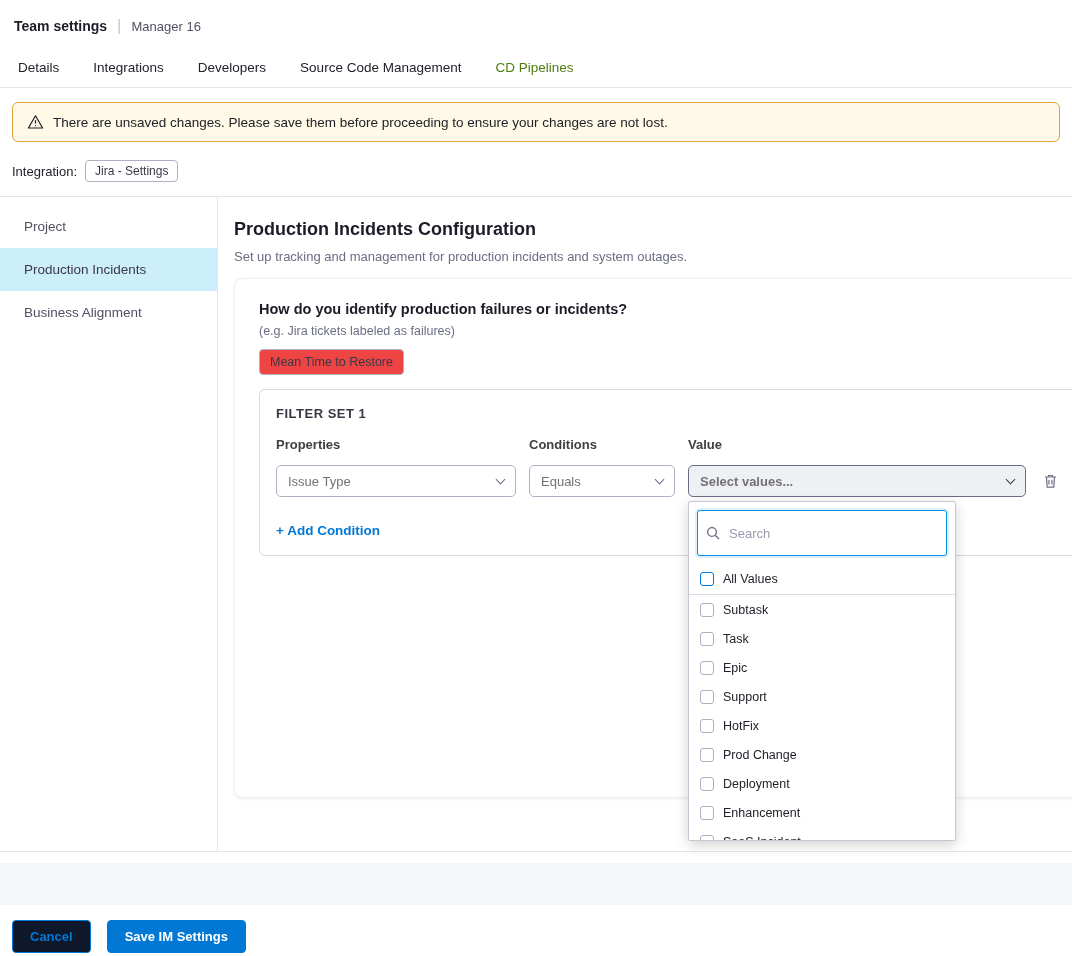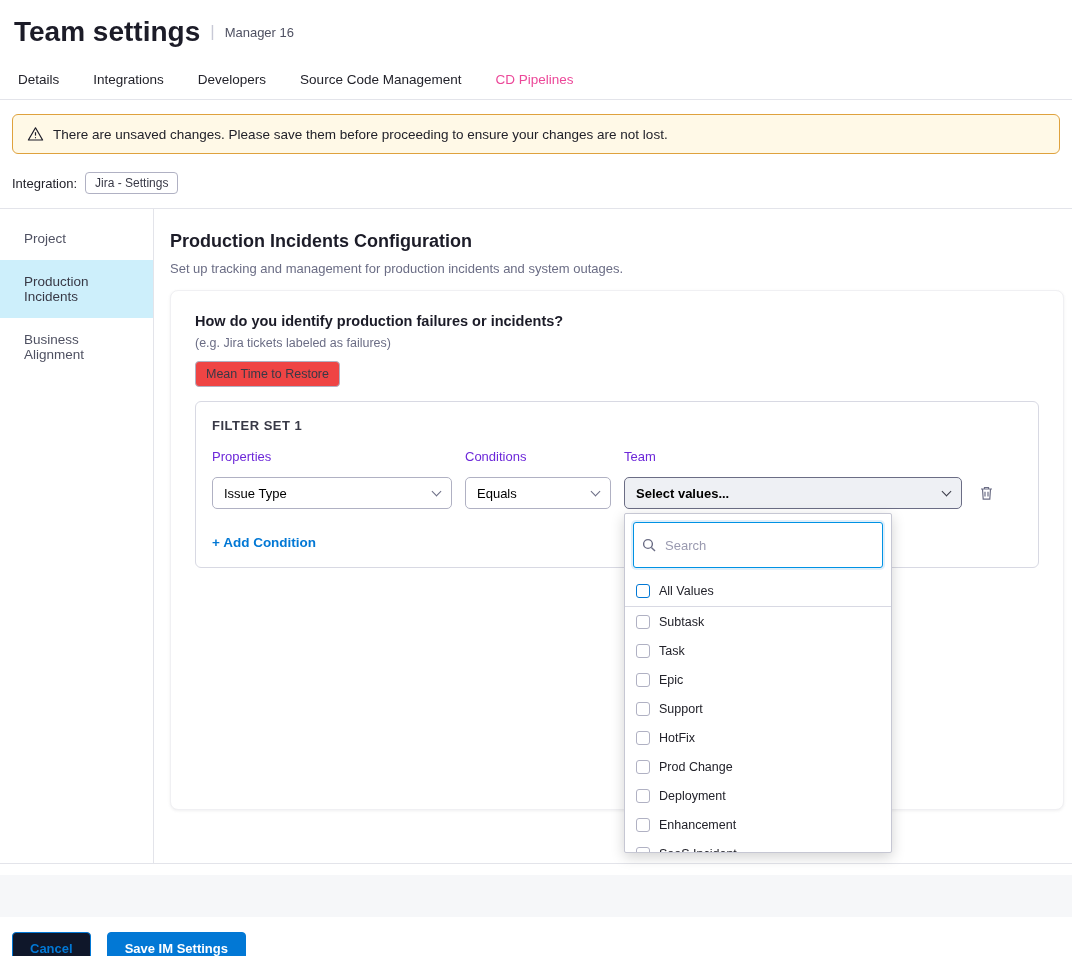--- a/index.html
+++ b/index.html
@@ -6,66 +6,66 @@
   html,body { margin:0; padding:0; }
   body {
     width:1072px; min-height:956px;
     font-family:"Liberation Sans", sans-serif;
     background:#ffffff; color:#22222a;
     position:relative;
   }
 
   
   .header { display:flex; align-items:center; gap:10px; padding:16px 14px 12px 14px; }
-  .header .title { font-size:28px; font-weight:bold; color:#1c1c28; }
+  .header .title { font-size:14px; font-weight:bold; color:#1c1c28; }
   .header .sep { color:#c8c9d6; font-size:17px; font-weight:300; }
   .header .subtitle { font-size:13px; color:#4f5162; }
 
   
   .tabs { display:flex; gap:34px; padding:0 18px; border-bottom:1px solid #e3e4ea; height:40px; align-items:stretch; }
   .tab { font-size:13.5px; color:#22222a; cursor:pointer; display:flex; align-items:center; gap:7px; position:relative; }
   .tab.active { font-weight:bold; color:#1c2b41; }
   .tab.active::after { content:""; position:absolute; bottom:-1px; left:-2px; right:-2px; height:2px; background:#0278d5; }
-  .tab.disabled { color:#ec4899; cursor:default; }
+  .tab.disabled { color:#4d7c0f; cursor:default; }
   .badge { width:15px; height:15px; border-radius:50%; background:#ff832b; color:#fff; font-size:10px; font-weight:bold; display:flex; align-items:center; justify-content:center; line-height:1; }
 
   
   .banner { margin:14px 12px 10px 12px; border:1px solid #dfa23d; background:#fff9e7; border-radius:6px; padding:11px 14px; display:flex; align-items:center; gap:9px; font-size:13.5px; color:#22222a; }
 
   
   .integration-row { display:flex; align-items:center; gap:8px; padding:8px 12px 14px 12px; font-size:13px; color:#22222a; border-bottom:1px solid #e3e4ea; }
   .chip { border:1px solid #b0b1c3; border-radius:4px; padding:3px 9px; font-size:12px; color:#383946; background:#fff; }
 
   
   .body { display:flex; border-bottom:1px solid #e3e4ea; min-height:655px; align-items:stretch; }
-  .sidebar { width:154px; border-right:1px solid #e3e4ea; padding-top:8px; flex-shrink:0; }
+  .sidebar { width:218px; border-right:1px solid #e3e4ea; padding-top:8px; flex-shrink:0; }
   .side-item { padding:14px 24px; font-size:13.5px; color:#4f5162; cursor:pointer; }
   .side-item.active { background:#cdeffb; color:#383946; }
 
   .main { flex:1; padding:22px 8px 0 16px; }
   .main-title { font-size:18px; font-weight:bold; color:#1c1c28; }
   .main-subtitle { font-size:13px; color:#6b6d85; margin-top:9px; }
 
   
   .card { margin-top:14px; background:#fff; border:1px solid #f0f0f3; border-radius:8px;
           box-shadow:0 1px 3px rgba(96,97,112,0.10); padding:22px 24px 24px 24px;
           min-height:520px; position:relative; }
   .question { font-size:14.5px; font-weight:bold; color:#1c1c28; }
   .hint { font-size:12.5px; color:#6b6d85; margin-top:7px; }
   .mtr-chip { display:inline-block; margin-top:11px; border:1px solid #b0b1c3; border-radius:4px; padding:5px 10px; font-size:12.5px; color:#383946; background:#ef4444; }
 
   
   .filter-box { margin-top:14px; border:1px solid #d8d9e3; border-radius:6px; padding:16px; position:relative; }
   .filter-title { font-size:13px; font-weight:bold; letter-spacing:0.5px; color:#383946; }
   .cols, .frow { display:flex; gap:13px; align-items:center; }
   .cols { margin-top:16px; }
-  .col-label { font-size:13px; font-weight:normal; color:#6d28d9; }
+  .col-label { font-size:13px; font-weight:bold; color:#404040; }
   .w-prop { width:240px; } .w-cond { width:146px; } .w-val { width:338px; }
   .frow { margin-top:13px; }
-  .select { height:32px; border:1px solid #b0b1c3; border-radius:5px; background:#fff; display:flex; align-items:center; justify-content:space-between; padding:0 11px; font-size:13px; color:#000000; cursor:pointer; }
+  .select { height:32px; border:1px solid #b0b1c3; border-radius:5px; background:#fff; display:flex; align-items:center; justify-content:space-between; padding:0 11px; font-size:13px; color:#737373; cursor:pointer; }
   .select.value-select { background:#eef0f4; border-color:#6b6d85; font-weight:bold; }
   .chev { width:7px; height:7px; border-right:1.6px solid #6b6d85; border-bottom:1.6px solid #6b6d85; transform:rotate(45deg); margin-top:-4px; flex-shrink:0; }
   .chev.dark { border-color:#383946; }
   .trash-btn { background:none; border:none; cursor:pointer; padding:4px; display:flex; align-items:center; }
   .add-cond { margin-top:26px; display:inline-block; color:#0278d5; font-size:13.5px; font-weight:bold; cursor:pointer; }
 
   
   .dropdown-panel { position:absolute; left:428px; top:111px; width:268px; height:340px; background:#fff; border:1px solid #c6c7d3; border-radius:2px; box-shadow:0 4px 14px rgba(0,0,0,0.18); z-index:20; overflow:hidden; }
   .search-wrap { margin:8px; height:46px; border:1.6px solid #0092e4; border-radius:3px; display:flex; align-items:center; padding:0 8px; gap:7px; box-shadow:0 0 0 2px rgba(2,120,213,0.12); background:#fff; }
   .search-input { border:none; outline:none; flex:1; font-size:13px; font-family:inherit; color:#22222a; background:transparent; min-width:0; }
@@ -140,21 +140,21 @@
       <div class="question">How do you identify production failures or incidents?</div>
       <div class="hint">(e.g. Jira tickets labeled as failures)</div>
       <div class="mtr-chip">Mean Time to Restore</div>
 
       <div class="filter-box">
         <div class="filter-title">FILTER SET 1</div>
 
         <div class="cols">
           <div class="col-label w-prop">Properties</div>
           <div class="col-label w-cond">Conditions</div>
-          <div class="col-label w-val">Team</div>
+          <div class="col-label w-val">Value</div>
         </div>
 
         <div class="frow">
           <div class="select w-prop">
             <span>Issue Type</span>
             <span class="chev"></span>
           </div>
           <div class="select w-cond">
             <span>Equals</span>
             <span class="chev"></span>

